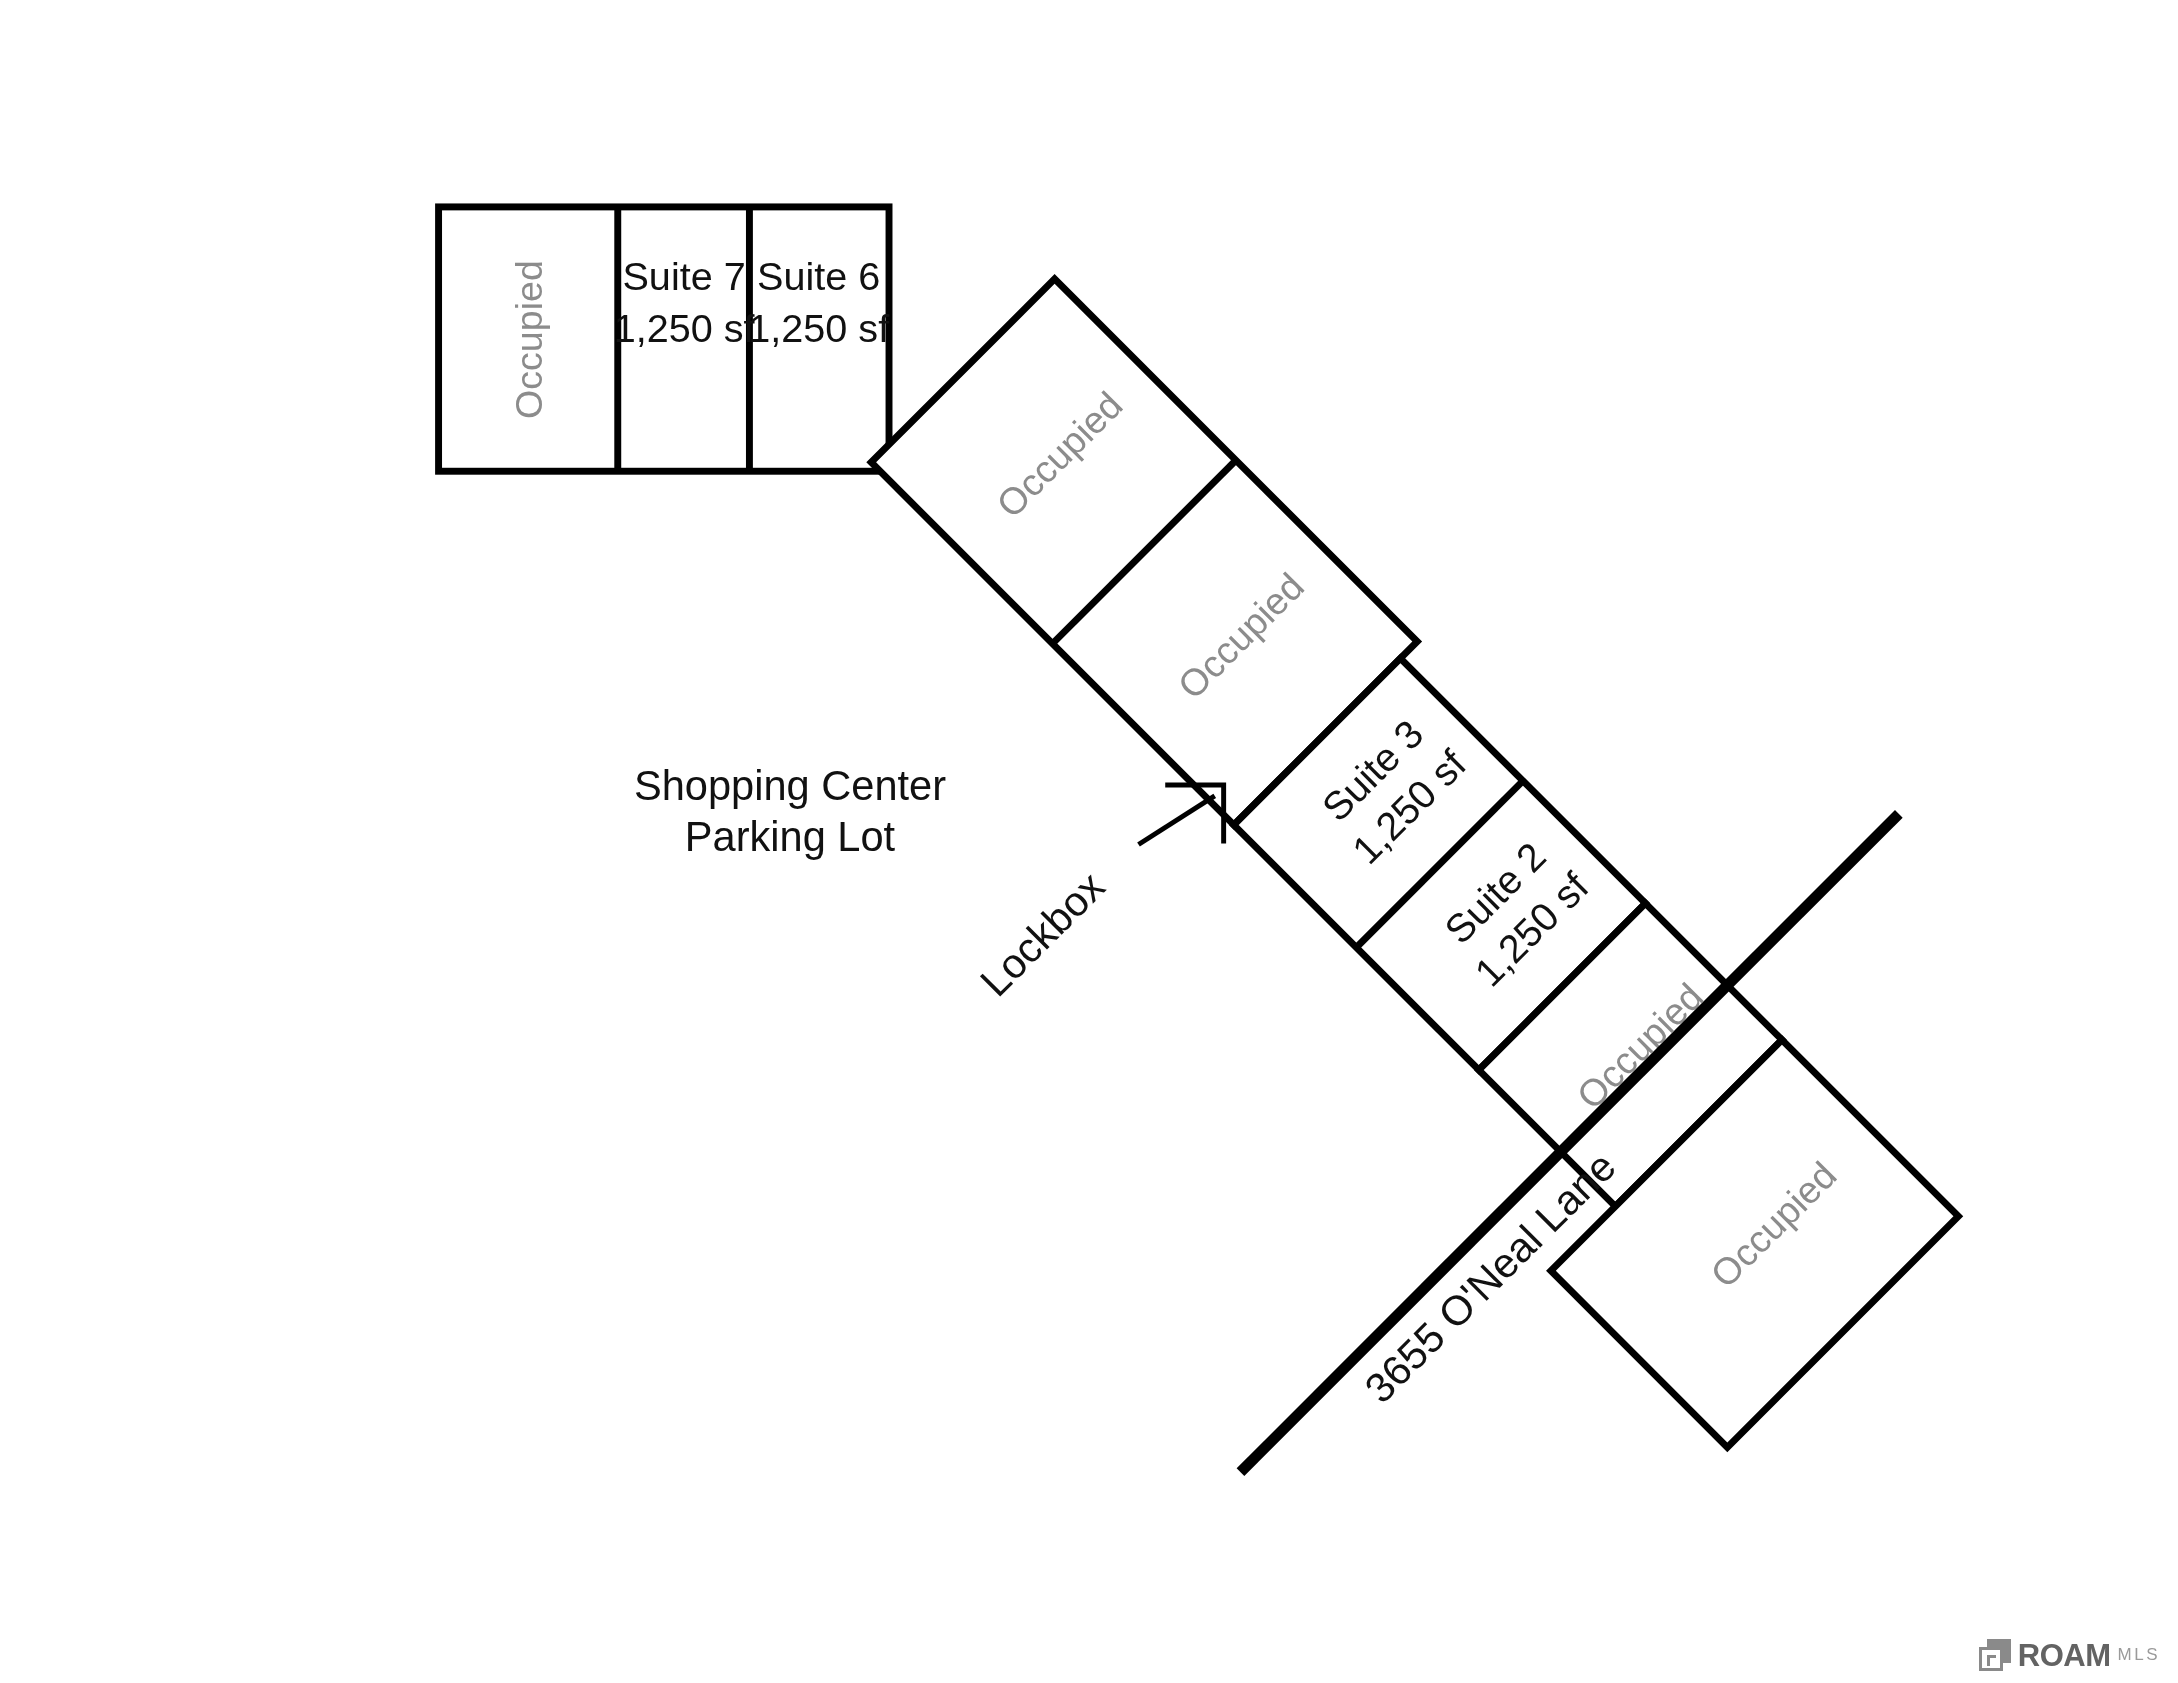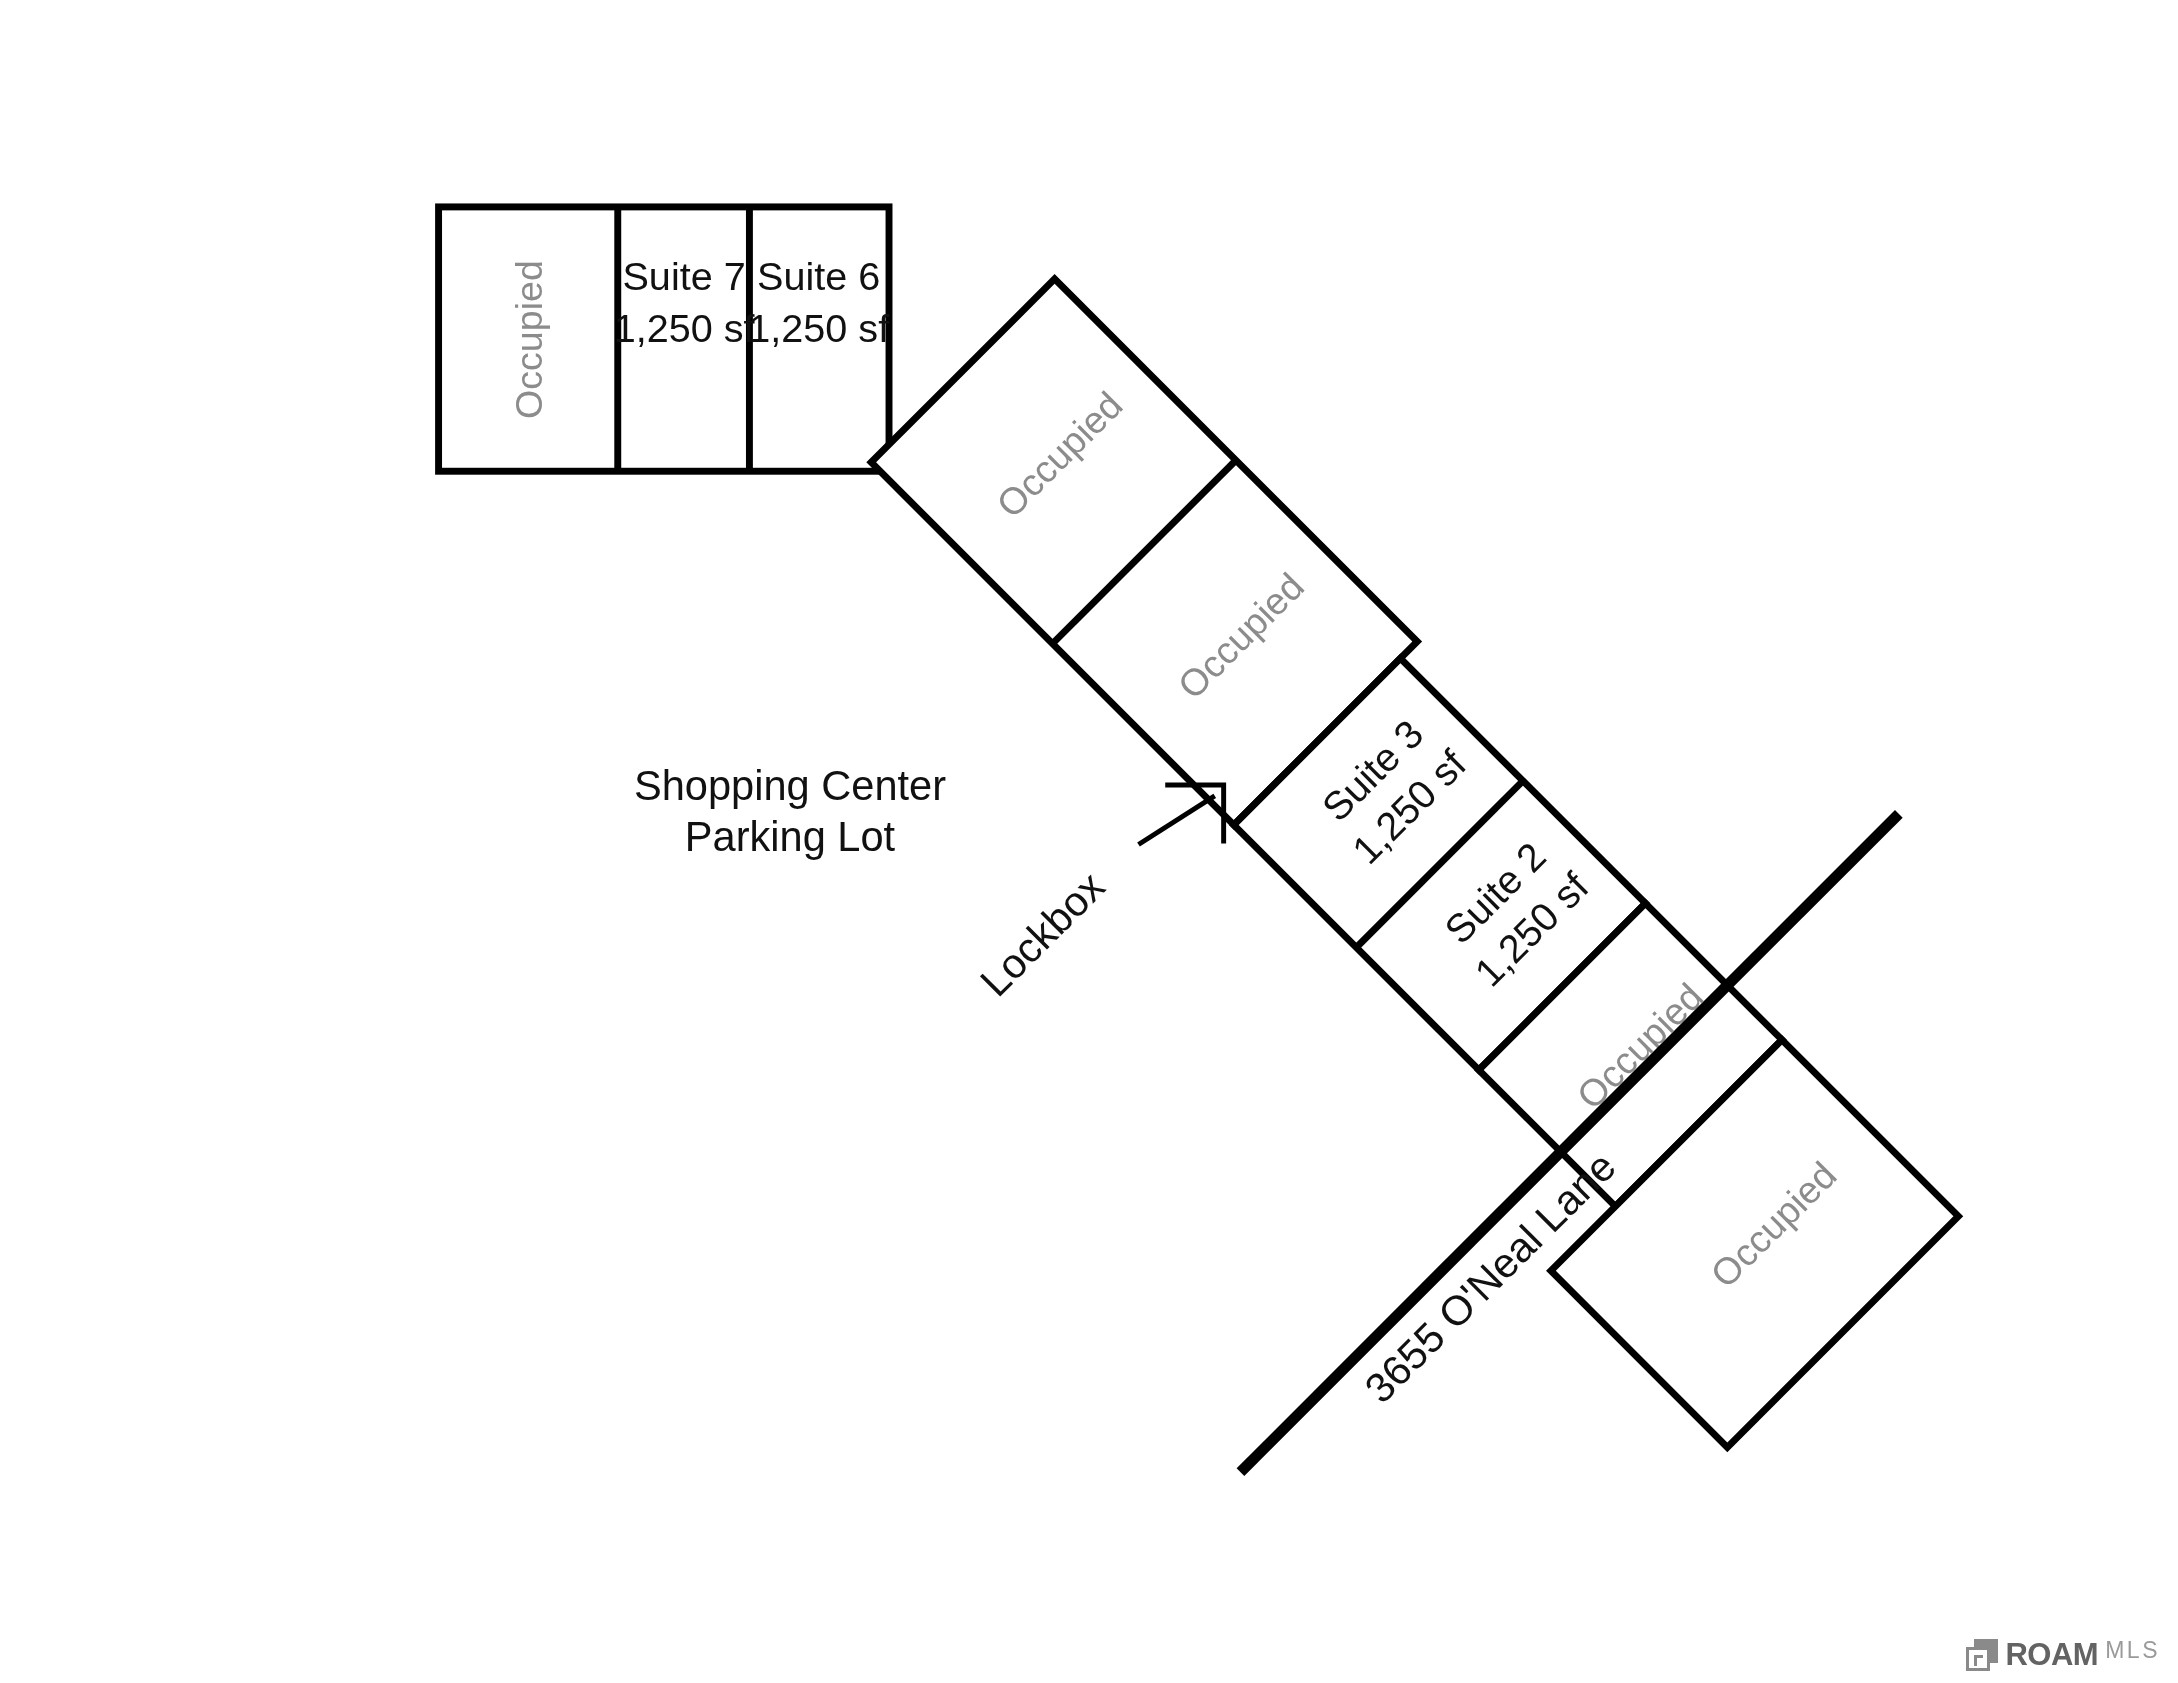--- a/index.html
+++ b/index.html
@@ -78,21 +78,21 @@
   .label-street {
     fill: #111111;
     font-size: 42px;
   }
   
   #brand-logo {
     position: absolute;
     right: 18px;
     bottom: 12px;
     display: flex;
-    align-items: flex-start;
+    align-items: center;
     gap: 7px;
     user-select: none;
   }
   #brand-logo .logo-mark {
     width: 32px;
     height: 32px;
     position: relative;
     flex: 0 0 auto;
   }
   #brand-logo .logo-mark .m-outer {
@@ -124,21 +124,21 @@
     box-sizing: border-box;
   }
   #brand-logo .logo-roam {
     font-size: 31px;
     font-weight: bold;
     color: #636363;
     letter-spacing: -0.5px;
     line-height: 1;
   }
   #brand-logo .logo-mls {
-    font-size: 23px;
+    font-size: 17px;
     font-weight: normal;
     color: #9a9a9a;
     letter-spacing: 2.5px;
     line-height: 1;
     padding-bottom: 1px;
   }
 </style>
 </head>
 <body>
 

